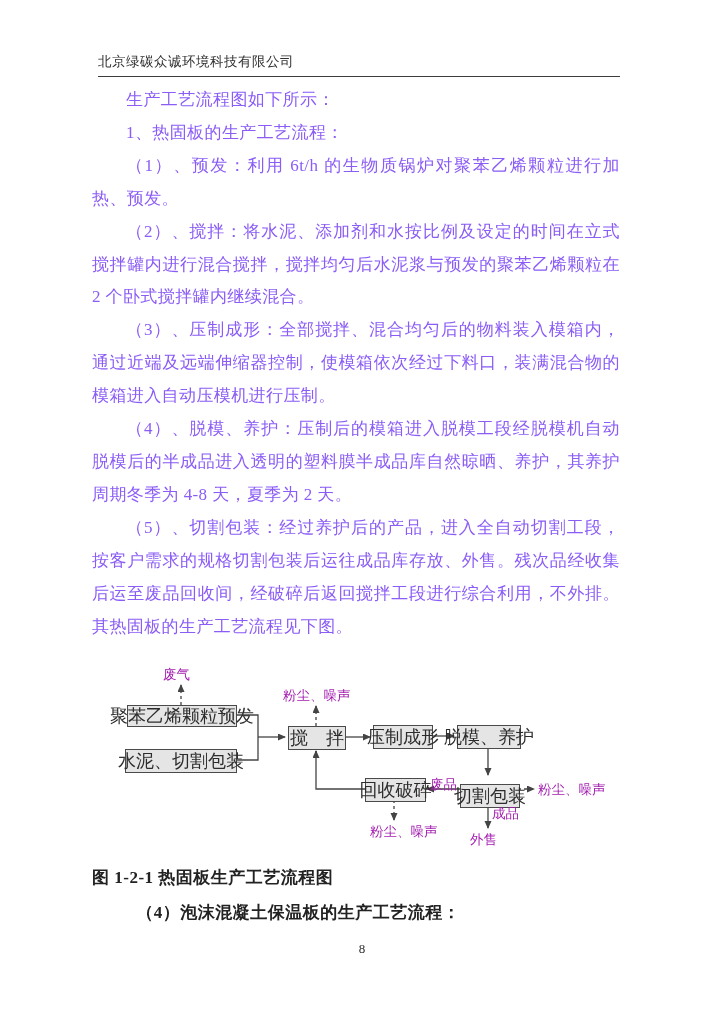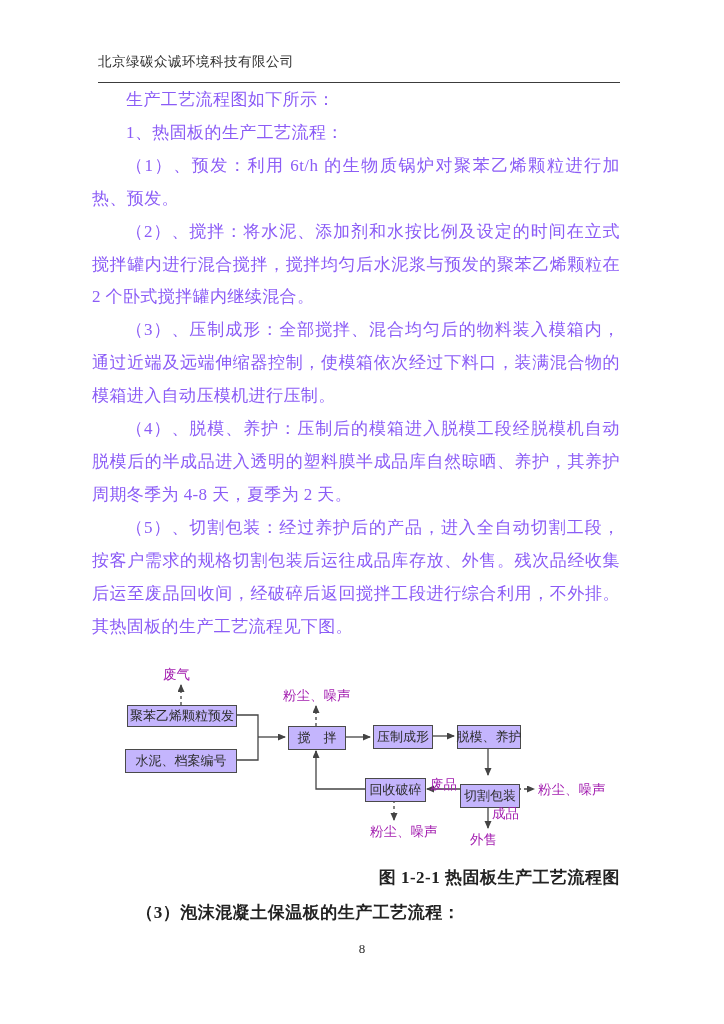--- a/index.html
+++ b/index.html
@@ -10,54 +10,54 @@
     color:#333;
     position:relative;
     overflow:hidden;
   }
   .page{position:absolute;inset:0;background:#fff;}
 
   
   .header{
     position:absolute;left:98px;top:50px;width:522px;height:21px;
     display:flex;justify-content:space-between;align-items:flex-end;
-    border-bottom:1.5px solid #3c3c3c;padding-bottom:11px;
+    border-bottom:1.5px solid #3c3c3c;padding-bottom:5px;
     font-size:13.5px;color:#2f2f2f;letter-spacing:0.5px;
   }
   .header .docnum{letter-spacing:0.2px;}
 
   
   .bodytext{
     position:absolute;left:92px;top:84px;width:528px;
     font-size:17px;line-height:32.9px;color:#8b5cf6;
   }
   .bodytext p{
     margin:0;text-indent:2em;text-align:justify;
     letter-spacing:0.4px;
   }
 
   
   .diagram{position:absolute;left:0;top:656px;width:724px;height:200px;}
   .diagram svg{position:absolute;left:0;top:0;}
   .fbox{
-    position:absolute;border:1px solid #4a4a4a;background:#c4b5fd;
-    font-size:13px;color:#2c2c2c;text-align:center;
+    position:absolute;border:1px solid #4a4a4a;background:#e5e5e5;
+    font-size:18px;color:#2c2c2c;text-align:center;
     display:flex;align-items:center;justify-content:center;
     font-family:"Liberation Serif","DejaVu Serif",serif;
     white-space:nowrap;
   }
   .flabel{
     position:absolute;font-size:13.5px;color:#a21caf;white-space:nowrap;
     font-family:"Liberation Serif","DejaVu Serif",serif;
   }
 
   
   .caption{
     position:absolute;left:92px;top:866px;width:528px;
-    text-align:right;font-weight:bold;font-size:17px;color:#222;
+    text-align:left;font-weight:bold;font-size:17px;color:#222;
     letter-spacing:0.5px;
   }
   .subheading{
     position:absolute;left:92px;top:901px;width:528px;
     font-weight:bold;font-size:17px;color:#222;
     text-indent:2.6em;letter-spacing:0.5px;
   }
   .pagenum{
     position:absolute;left:0;top:941px;width:724px;
     text-align:center;font-size:13px;color:#2c2c2c;
@@ -110,35 +110,35 @@
       <line x1="316" y1="98" x2="316" y2="95" stroke="#444" stroke-width="1.3" marker-end="url(#arr)"></line>
 
       <line x1="394" y1="144" x2="394" y2="164" stroke="#444" stroke-width="1.3" stroke-dasharray="3,3" marker-end="url(#arr)"></line>
 
       <line x1="518" y1="133" x2="534" y2="133" stroke="#444" stroke-width="1.3" stroke-dasharray="3,3" marker-end="url(#arr)"></line>
 
       <line x1="488" y1="144" x2="488" y2="172" stroke="#444" stroke-width="1.3" marker-end="url(#arr)"></line>
     </svg>
 
     <div class="fbox" style="left:127px;top:49px;width:108px;height:20px;">聚苯乙烯颗粒预发</div>
-    <div class="fbox" style="left:125px;top:93px;width:110px;height:22px;">水泥、档案编号</div>
+    <div class="fbox" style="left:125px;top:93px;width:110px;height:22px;">水泥、切割包装</div>
     <div class="fbox" style="left:288px;top:70px;width:56px;height:22px;">搅　拌</div>
     <div class="fbox" style="left:373px;top:69px;width:58px;height:22px;">压制成形</div>
     <div class="fbox" style="left:457px;top:69px;width:62px;height:22px;">脱模、养护</div>
     <div class="fbox" style="left:460px;top:128px;width:58px;height:22px;">切割包装</div>
     <div class="fbox" style="left:365px;top:122px;width:59px;height:22px;">回收破碎</div>
 
     <div class="flabel" style="left:163px;top:10px;">废气</div>
     <div class="flabel" style="left:283px;top:31px;">粉尘、噪声</div>
     <div class="flabel" style="left:430px;top:120px;">废品</div>
     <div class="flabel" style="left:538px;top:125px;">粉尘、噪声</div>
     <div class="flabel" style="left:492px;top:149px;">成品</div>
     <div class="flabel" style="left:470px;top:175px;">外售</div>
     <div class="flabel" style="left:370px;top:167px;">粉尘、噪声</div>
   </div>
 
   <div class="caption">图 1-2-1 热固板生产工艺流程图</div>
 
-  <div class="subheading">（3）泡沫混凝土保温板的生产工艺流程：</div>
+  <div class="subheading">（4）泡沫混凝土保温板的生产工艺流程：</div>
 
   <div class="pagenum">8</div>
 
 </div>
 
 </body></html>

